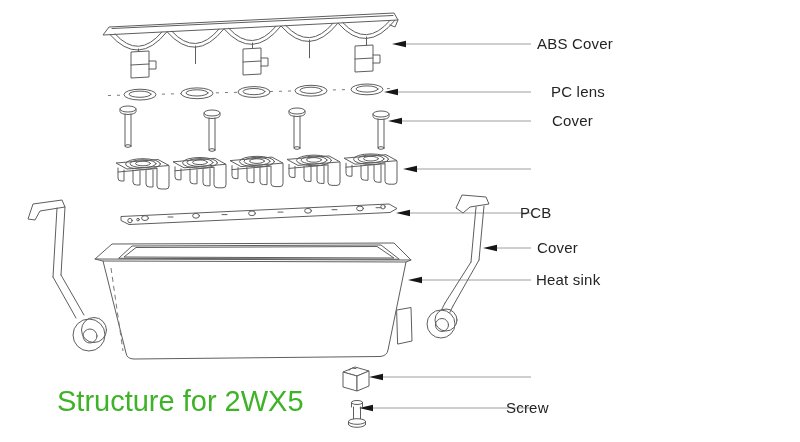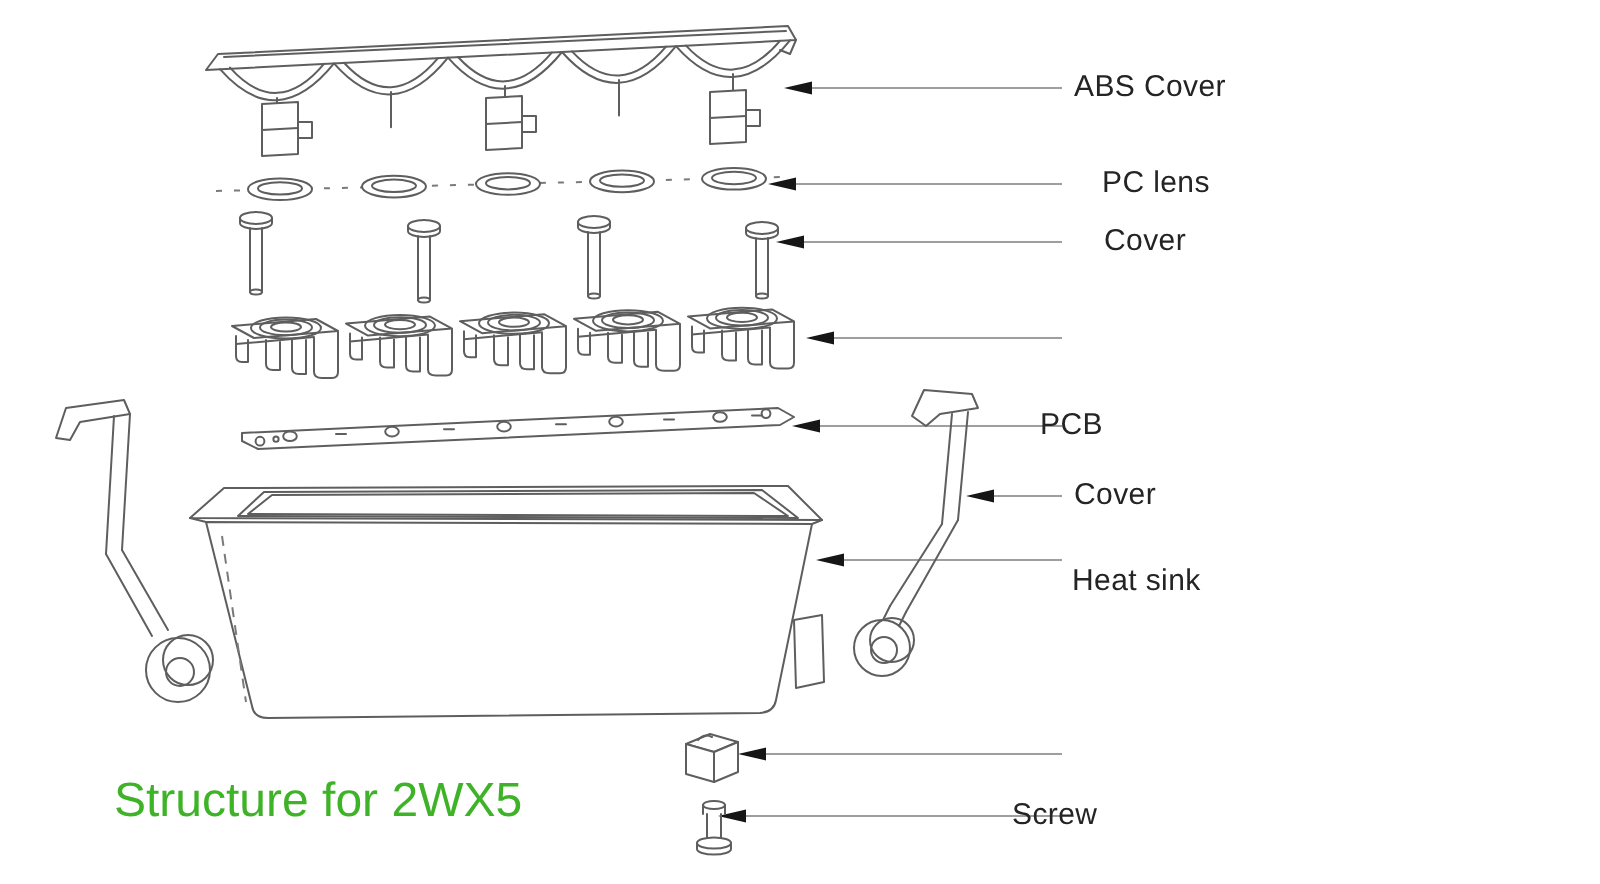--- a/index.html
+++ b/index.html
@@ -6,21 +6,21 @@
   .stage{
     position:relative;width:636px;height:442px;background:#ffffff;overflow:hidden;
     font-family:"Liberation Sans", sans-serif;
   }
   .stage svg{position:absolute;left:0;top:0;}
   .part-label{
     position:absolute;font-size:15px;line-height:20px;color:#242424;
     white-space:nowrap;letter-spacing:0.2px;
   }
   .diagram-title{
-    position:absolute;left:57px;top:384px;font-size:24px;line-height:34px;
+    position:absolute;left:57px;top:384px;font-size:29px;line-height:34px;
     color:#3eb327;white-space:nowrap;
   }
   .art{stroke:#5e5e5e;stroke-width:1;fill:none;stroke-linecap:round;stroke-linejoin:round;}
   .artw{stroke:#5e5e5e;stroke-width:1;fill:#ffffff;stroke-linejoin:round;}
   .leader{stroke:#9e9e9e;stroke-width:1;}
   .ahead{fill:#161616;stroke:none;}
   .dashed{stroke:#7a7a7a;stroke-width:1;fill:none;}
 </style>
 </head>
 <body>
@@ -201,17 +201,17 @@
       <ellipse class="artw" cx="357" cy="421.5" rx="8.5" ry="2.8"></ellipse>
       <path class="art" d="M348.5,421.5 V424.5 M365.5,421.5 V424.5 M348.5,424.5 A8.5,2.8 0 0 0 365.5,424.5"></path>
     </g>
   </svg>
 
   <div class="part-label" style="left:537px;top:34px">ABS Cover</div>
   <div class="part-label" style="left:551px;top:82px">PC lens</div>
   <div class="part-label" style="left:552px;top:111px">Cover</div>
   <div class="part-label" style="left:520px;top:203px">PCB</div>
   <div class="part-label" style="left:537px;top:238px">Cover</div>
-  <div class="part-label" style="left:536px;top:281px">Heat sink</div>
+  <div class="part-label" style="left:536px;top:270px">Heat sink</div>
   <div class="part-label" style="left:506px;top:398px">Screw</div>
 
   <div class="diagram-title">Structure for 2WX5</div>
 </div>
 
 </body></html>

